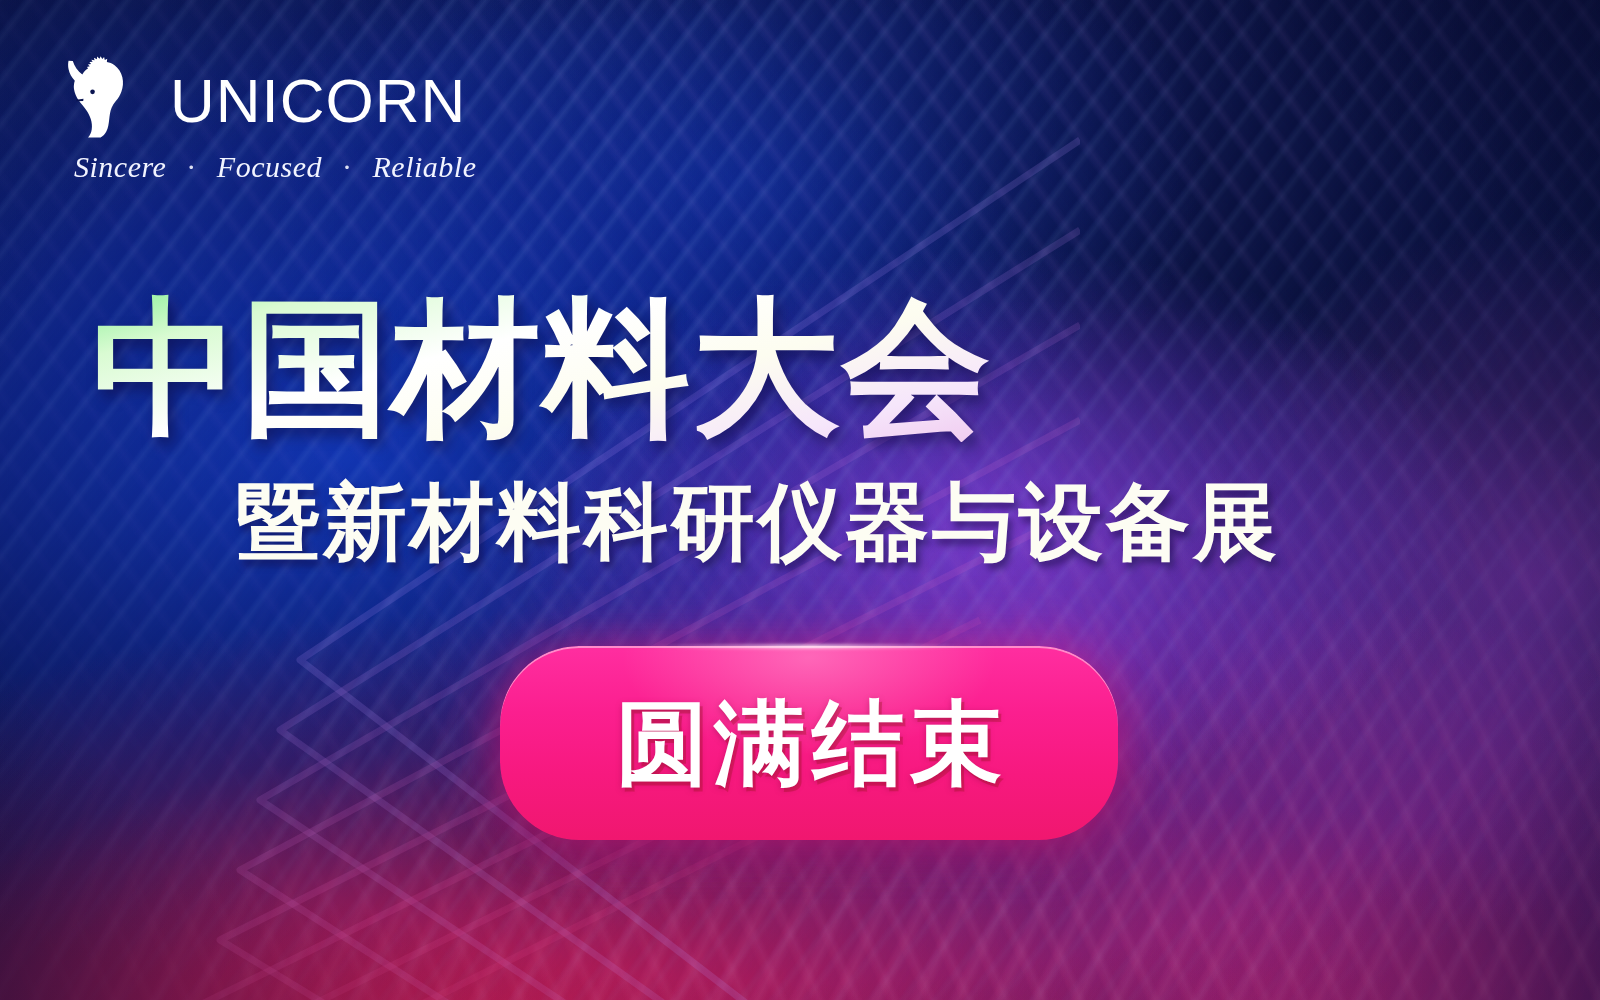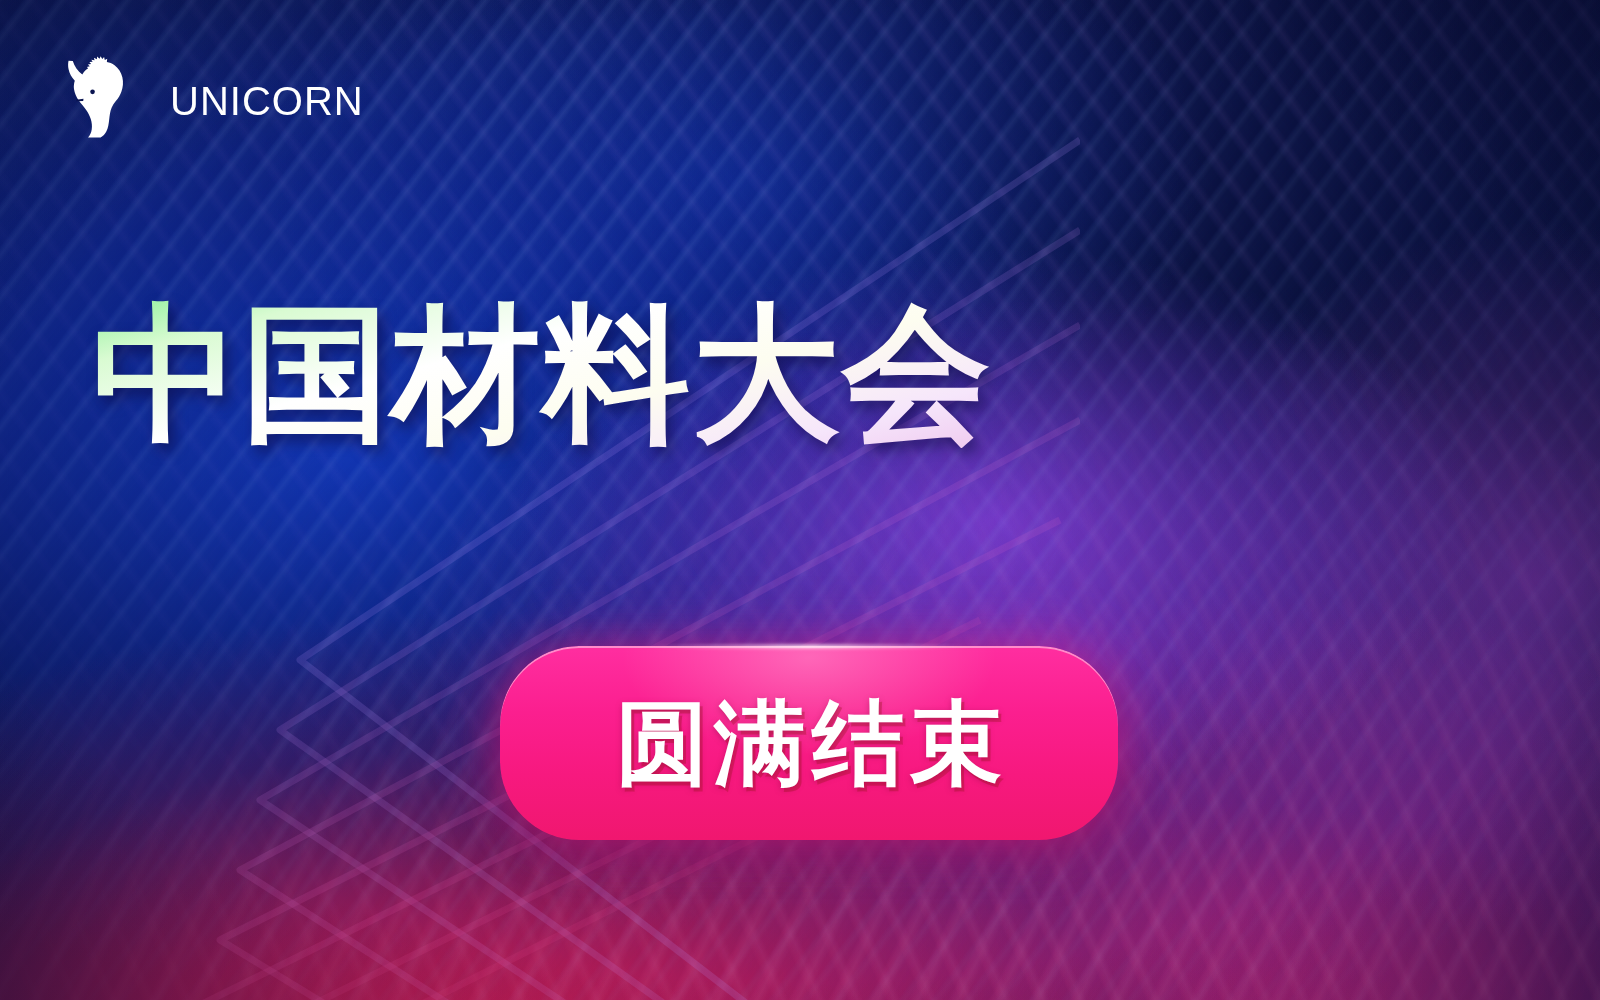--- a/index.html
+++ b/index.html
@@ -110,41 +110,41 @@
   .logo{
     position:absolute;left:64px;top:56px;
     width:420px;
   }
   .logo-row{display:flex;align-items:center;gap:14px;}
   .logo-mark{width:92px;height:86px;flex:0 0 auto;}
   .logo-mark svg{width:100%;height:100%;display:block;}
   .logo-word{
     color:#ffffff;
     font-family:"Liberation Sans",sans-serif;
-    font-size:40px;
+    font-size:62px;
     font-weight:400;
     letter-spacing:1px;
     line-height:1;
     margin-top:4px;
   }
   .logo-tag{
     margin-top:8px;
     padding-left:10px;
     color:#f2f4ff;
     font-family:"Liberation Serif",serif;
     font-style:italic;
     font-size:30px;
     letter-spacing:.5px;
     white-space:nowrap;
   }
   .logo-tag .dot{padding:0 12px;font-style:normal;opacity:.9;}
 
   
   .headline{
-    position:absolute;left:92px;top:300px;
+    position:absolute;left:92px;top:294px;
     display:flex;align-items:center;
   }
   .title-cn{
     font-family:"Liberation Sans",sans-serif;
     font-weight:700;
     font-size:148px;
     line-height:1;
     letter-spacing:2px;
     background:linear-gradient(165deg,#8df09a 0%,#d9fbd2 16%,#ffffff 40%,#fdfdf0 62%,#f6e6fb 84%,#f0c9ef 100%);
     -webkit-background-clip:text;background-clip:text;
@@ -253,25 +253,33 @@
       <span class="logo-mark">
         <svg viewBox="0 0 100 96" aria-hidden="true">
           <path fill="#ffffff" d="M8.5 5.5c1.6 5.8 5.6 11.2 10.6 15.2 1.4-2.9 3.7-5.4 6.6-7.1l-1.6-1.2 3.4-1.0-2.2-1.9 3.6-.7-2.0-2.1 3.7-.2-1.5-2.4 3.7.6-.8-2.7 3.4 1.5.1-2.9 2.9 2.4 1.1-2.8 1.9 3.1 2.0-2.3.8 3.5 2.7-1.4-.4 3.6c2.9.4 5.9 1.6 8.6 3.6 4.4 3.2 7.4 8.0 8.7 13.4 1.3 5.5.8 11.1-1.1 16.3-1.4 3.8-3.5 7.3-6.2 10.3-2.0 2.2-3.6 4.7-4.7 7.4-1.7 4.2-2.2 8.7-2.7 13.2-.5 4.6-1.1 9.3-3.2 13.4-1.4 2.8-3.6 5.2-6.4 6.6h-14c2.3-2.4 3.6-5.6 4.1-8.9.6-3.9.1-7.9-1.1-11.7-1.1-3.5-2.8-6.8-4.9-9.8-2.6-3.7-5.8-7.0-8.4-10.7-2.7-3.9-4.8-8.3-5.4-13.0-.4-3.1-.1-6.3.9-9.3-3.6-3.5-6.0-8.1-7.0-13.0-.6-3.0-.6-6.2 0-9.2z"></path>
           <path fill="#ffffff" d="M24.5 40.5c-2.9.7-5.4 2.5-7.1 4.9l1.9 1.5c1.6-2.2 3.7-3.9 6.2-4.8z"></path>
           <circle fill="#0a1450" cx="30.5" cy="40" r="2.6"></circle>
           <path fill="#0a1450" d="M12.6 48.8l7.8-1.0-.3 2.3-7.6.4z"></path>
         </svg>
       </span>
       <span class="logo-word">UNICORN</span>
     </div>
+    <div class="logo-tag">
+      <span>Sincere</span>
+      <span class="dot">·</span>
+      <span>Focused</span>
+      <span class="dot">·</span>
+      <span>Reliable</span>
+    </div>
   </div>
 
   <div class="headline">
     <span class="title-cn">中国材料大会</span>
   </div>
 
+  <div class="subtitle">暨新材料科研仪器与设备展</div>
 
   <div class="badge">
     <span class="badge-glint"></span>
     <span class="badge-text">圆满结束</span>
   </div>
 
 </div>
 
 </body></html>

